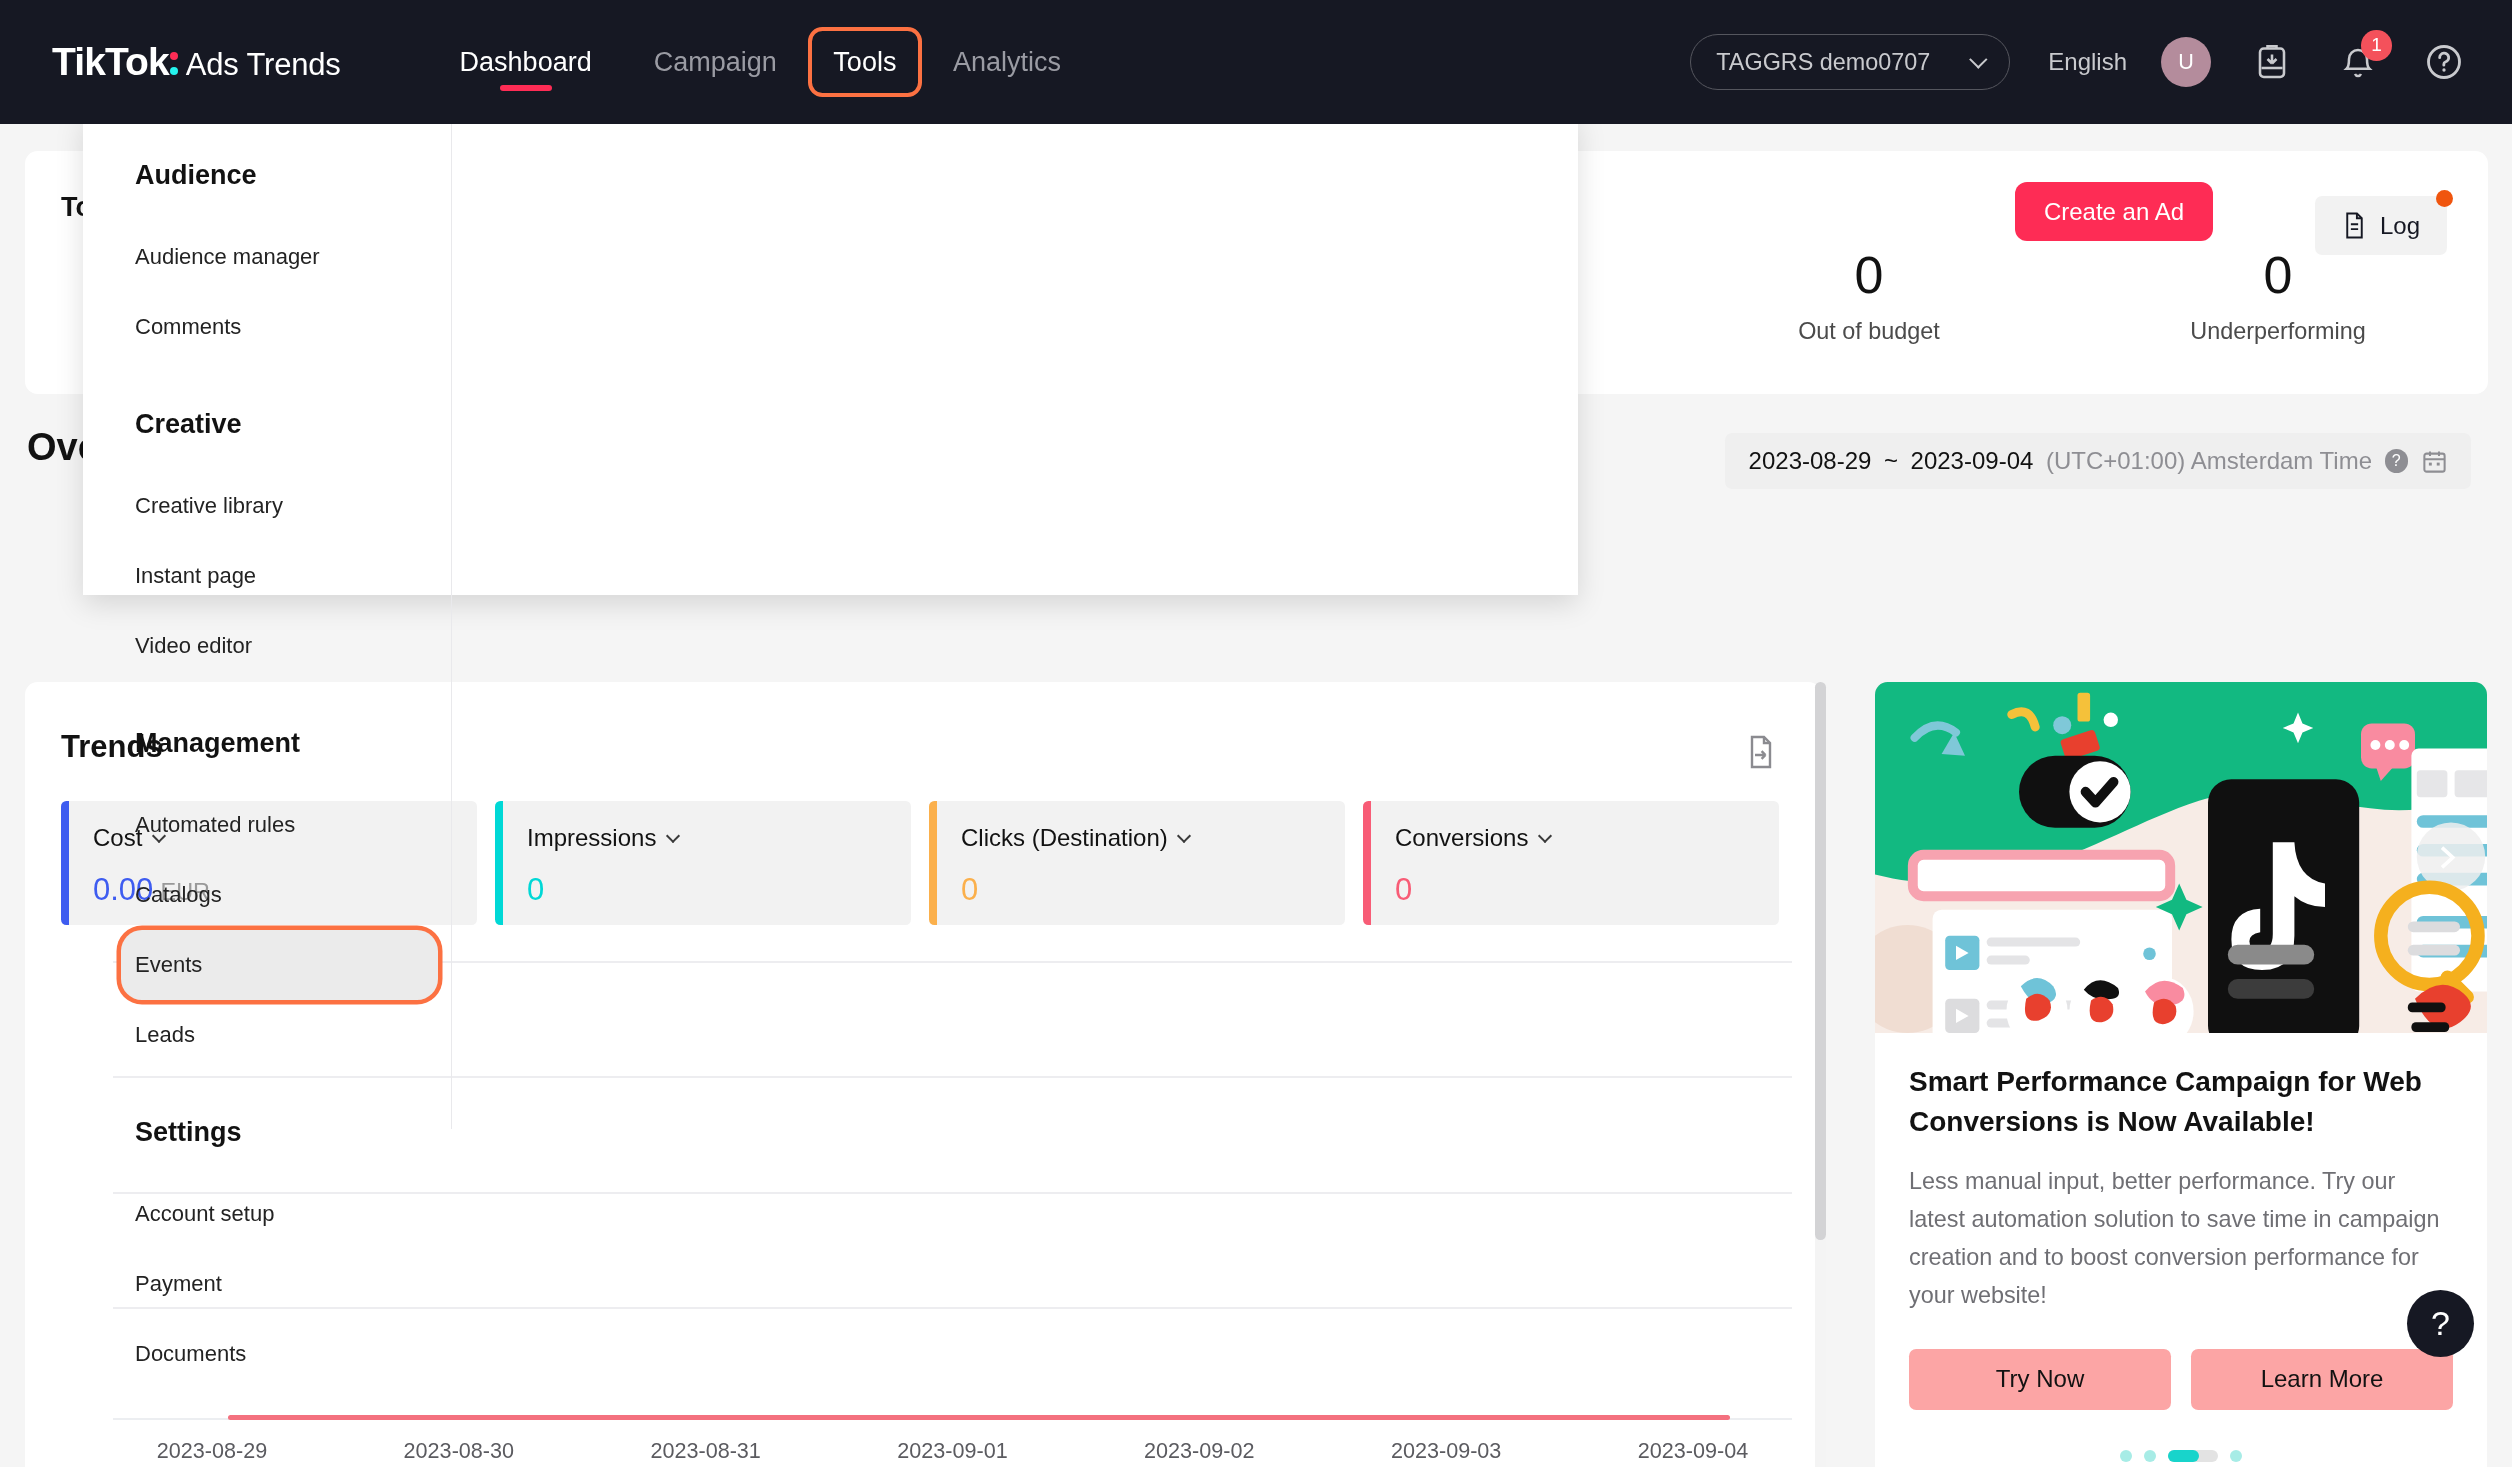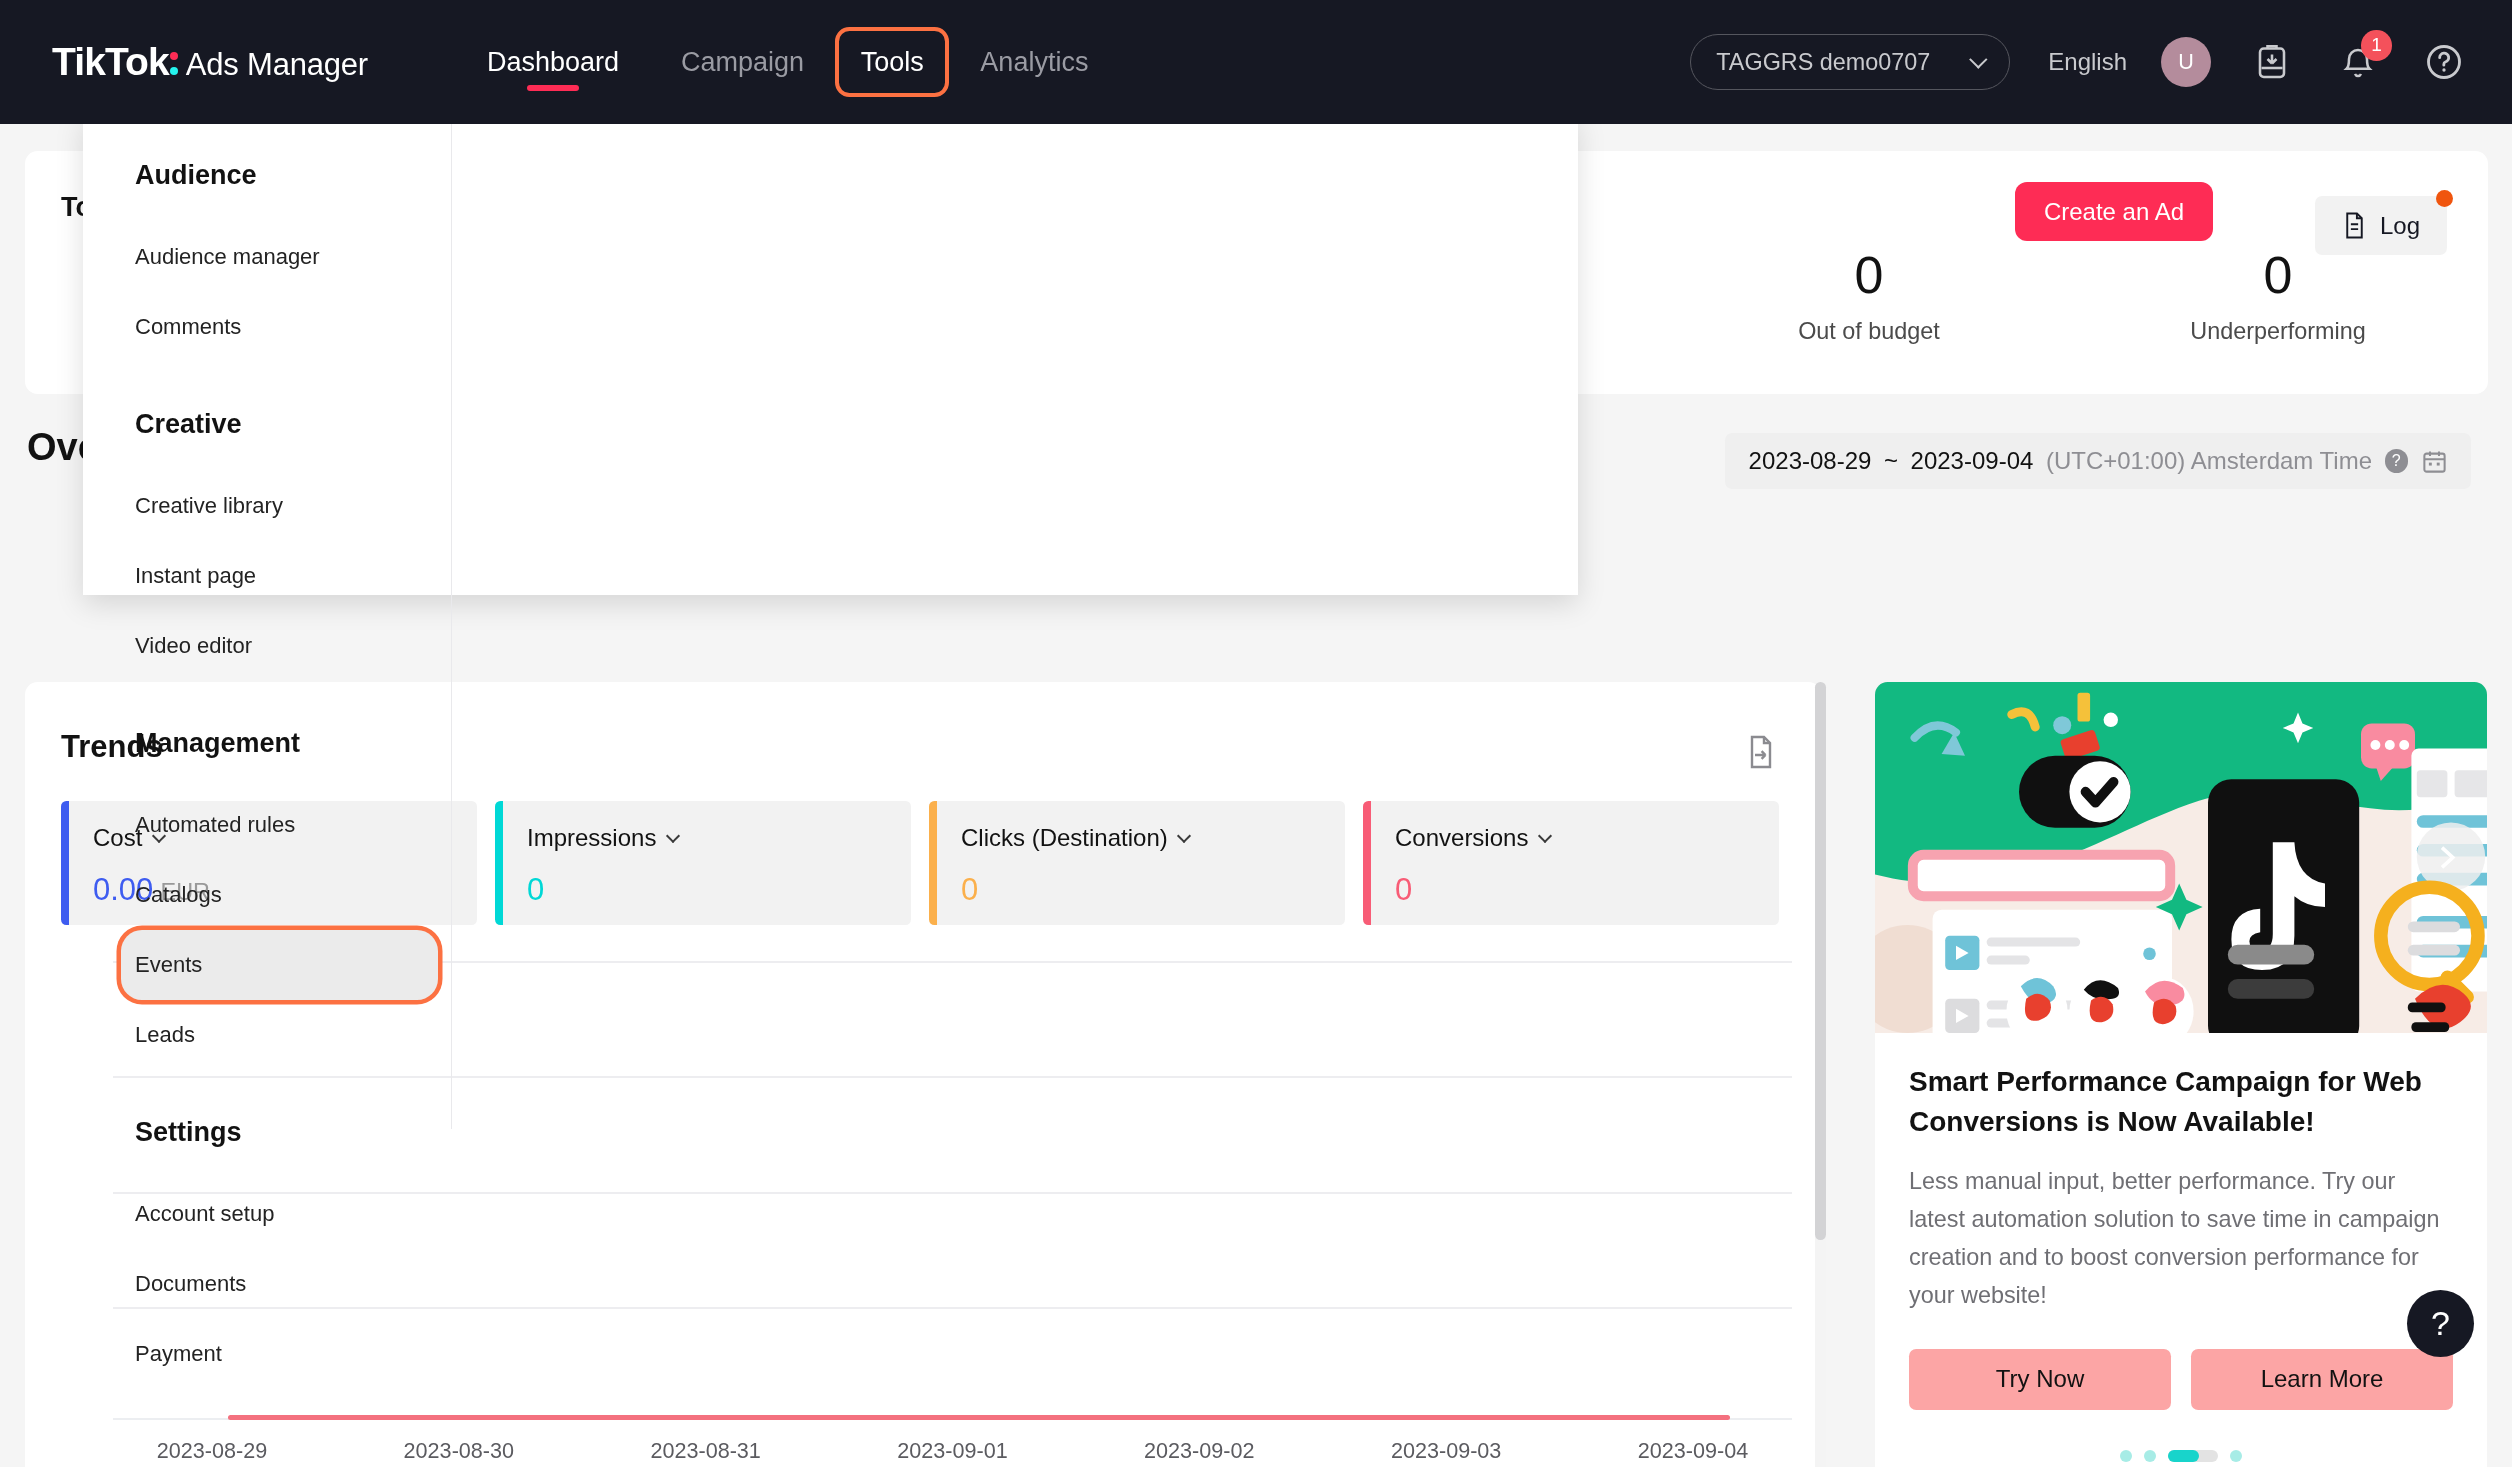--- a/index.html
+++ b/index.html
@@ -271,21 +271,21 @@
 
 <div class="page">
 
   <div class="topnav">
     <div class="brand">
       <span class="brand-tiktok">TikTok</span>
       <span class="brand-dots">
           <i class="d1"></i>
           <i class="d2"></i>
         </span>
-      <span class="brand-sub">Ads Manager</span>
+      <span class="brand-sub">Ads Trends</span>
     </div>
 
     <div class="navlinks">
       <div class="navlink active">
         <span>Dashboard</span>
       </div>
       <div class="navlink">
         <span>Campaign</span>
       </div>
       <div class="navlink boxed">
@@ -586,22 +586,22 @@
         <span>Leads</span>
       </div>
     </div>
 
     <div class="dd-col c3">
       <div class="dd-title">Settings</div>
       <div class="dd-item">
         <span>Account setup</span>
       </div>
       <div class="dd-item">
+        <span>Payment</span>
+      </div>
+      <div class="dd-item">
         <span>Documents</span>
       </div>
-      <div class="dd-item">
-        <span>Payment</span>
-      </div>
     </div>
   </div>
 
 </div>
 
 
 </body></html>

